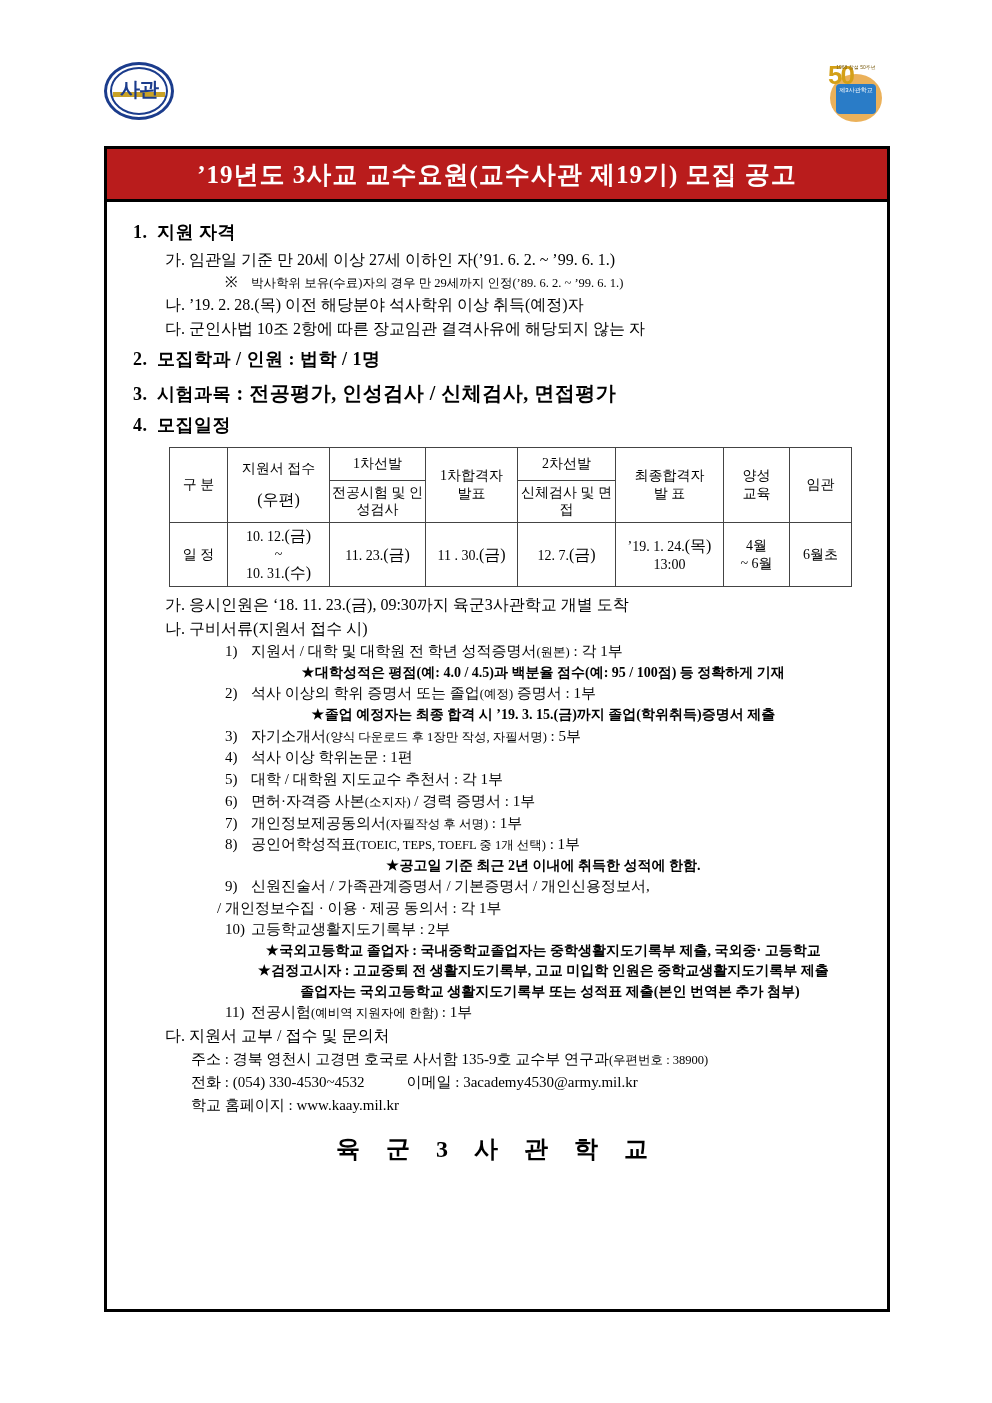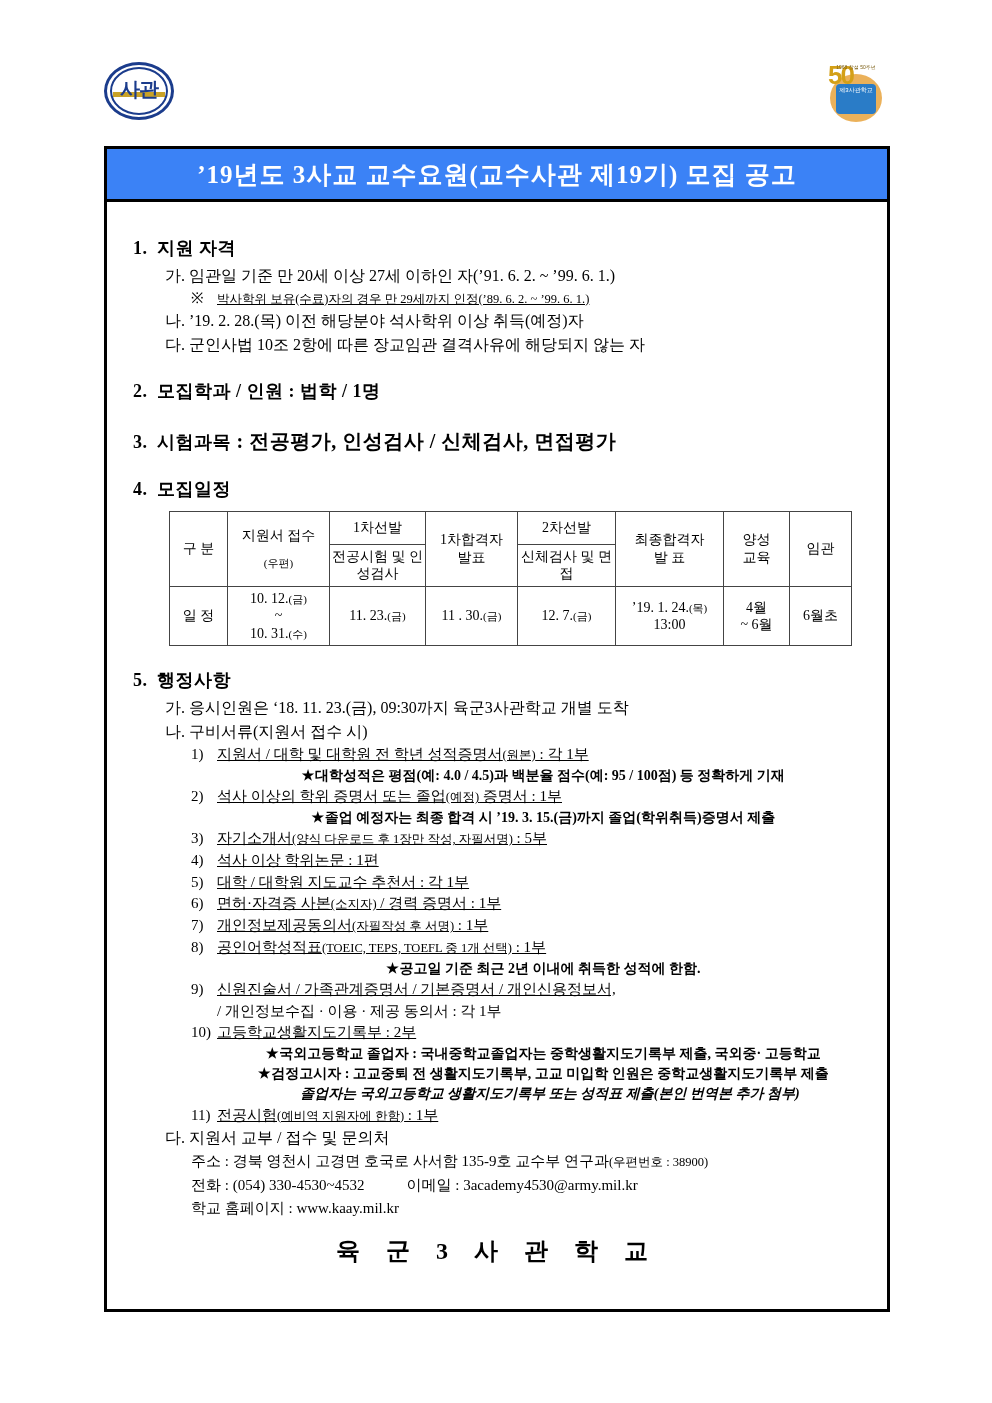--- a/index.html
+++ b/index.html
@@ -122,21 +122,21 @@
     left: 104px;
     top: 146px;
     width: 786px;
     height: 1166px;
     border: 3px solid #000;
     box-sizing: border-box;
     background: #fff;
   }
   .title-bar {
     height: 50px;
-    background: #3b82f6;
+    background: #b91c1c;
     border-bottom: 3px solid #000;
     display: flex;
     align-items: center;
     justify-content: center;
   }
   .title-bar .title-text {
     font-size: 25px;
     font-weight: bold;
     color: #ffffff;
     letter-spacing: 1px;
@@ -148,45 +148,44 @@
     font-size: 15.5px;
     line-height: 1.42;
   }
 
   .sec {
     margin-bottom: 2px;
   }
   .sec-head {
     font-size: 18px;
     font-weight: bold;
-    margin: 22px 0 2px 8px;
+    margin: 6px 0 2px 8px;
     letter-spacing: .5px;
   }
   .sec-head .num {
     display: inline-block;
     width: 24px;
   }
   .sec-head .inline-normal {
     font-size: 20px;
     font-weight: bold;
   }
   .lvl1 {
     margin-left: 40px;
     font-size: 16px;
     line-height: 1.5;
   }
   .lvl1 .mk {
     display: inline-block;
     width: 24px;
   }
   .lvl2 {
-    margin-left: 66px;
+    margin-left: 100px;
     font-size: 15px;
     line-height: 1.45;
-    text-decoration: underline;
   }
   .lvl2 .mk {
     display: inline-block;
     width: 26px;
   }
   .lvl3 {
     margin-left: 92px;
     font-size: 14px;
     font-weight: bold;
     line-height: 1.45;
@@ -218,21 +217,21 @@
     text-align: center;
     vertical-align: middle;
     font-size: 14px;
     padding: 3px 2px;
     line-height: 1.25;
   }
   table.sched td.hdr {
     height: 26px;
   }
   .tiny {
-    font-size: 11px;
+    font-size: 16px;
     margin-top: 12px;
   }
 
   
   .contact {
     margin-left: 66px;
     font-size: 15px;
     line-height: 1.55;
   }
   .footer-name {
@@ -374,23 +373,20 @@
                 <div>~ 6월</div>
               </td>
               <td>6월초</td>
             </tr>
           </tbody>
             </table>
         </div>
       </div>
 
       <div class="sec">
-        <div class="sec-head">
-          <span class="num">5.</span><span>행정사항</span>
-        </div>
 
         <div class="lvl1">
           <span class="mk">가.</span><span>응시인원은 ‘18. 11. 23.(금), 09:30까지 육군3사관학교 개별 도착</span>
         </div>
         <div class="lvl1">
           <span class="mk">나.</span><span>구비서류(지원서 접수 시)</span>
         </div>
 
         <div class="lvl2">
           <span class="mk">1)</span><span>지원서 / 대학 및 대학원 전 학년 성적증명서</span><span class="sm">(원본)</span><span> : 각 1부</span>
@@ -440,21 +436,21 @@
 
         <div class="lvl2">
           <span class="mk">10)</span><span>고등학교생활지도기록부 : 2부</span>
         </div>
         <div class="lvl3">
           <span class="star">★</span><span>국외고등학교 졸업자 : 국내중학교졸업자는 중학생활지도기록부 제출, 국외중· 고등학교</span>
         </div>
         <div class="lvl3">
           <span class="star">★</span><span>검정고시자 : 고교중퇴 전 생활지도기록부, 고교 미입학 인원은 중학교생활지도기록부 제출</span>
         </div>
-        <div class="lvl3" style="margin-left:106px;font-style:italic;">졸업자는 국외고등학교 생활지도기록부 또는 성적표 제출(본인 번역본 추가 첨부)</div>
+        <div class="lvl3" style="margin-left:106px;">졸업자는 국외고등학교 생활지도기록부 또는 성적표 제출(본인 번역본 추가 첨부)</div>
 
         <div class="lvl2">
           <span class="mk">11)</span><span>전공시험</span><span class="sm">(예비역 지원자에 한함)</span><span> : 1부</span>
         </div>
 
         <div class="lvl1">
           <span class="mk">다.</span><span>지원서 교부 / 접수 및 문의처</span>
         </div>
 
         <div class="contact">

